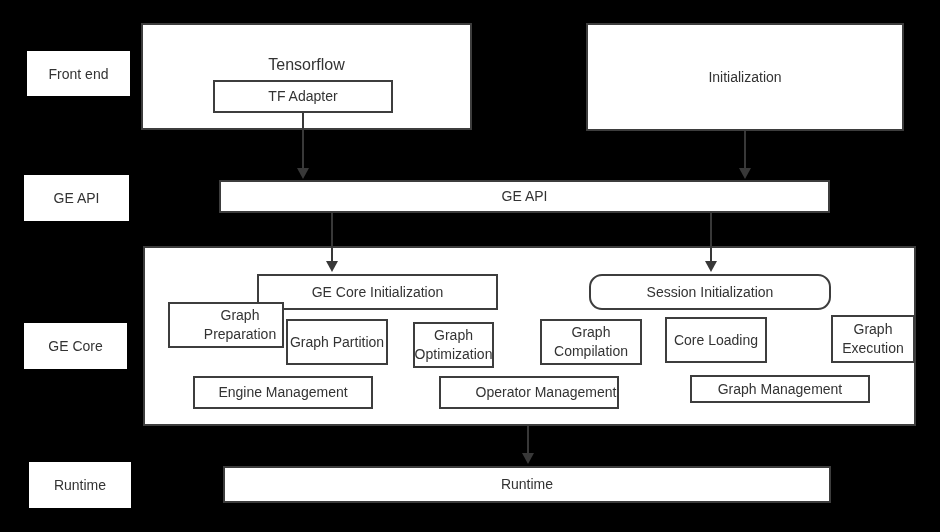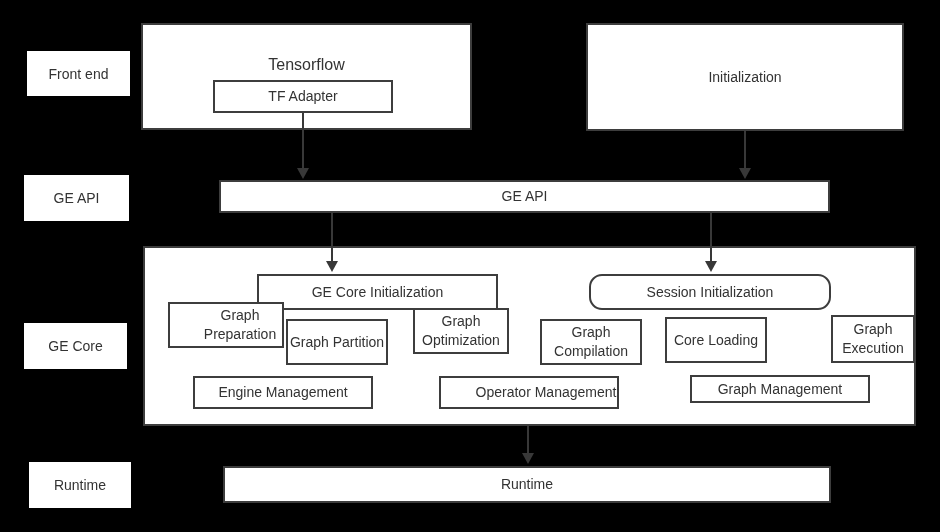--- a/index.html
+++ b/index.html
@@ -95,21 +95,21 @@
 
   <div class="box" style="left:219px; top:180px; width:611px; height:33px;">GE API</div>
 
   <div class="box frame" style="left:143px; top:246px; width:773px; height:180px;">
 
     <div class="box" style="left:67px; top:26px; width:241px; height:36px;margin-left:45px;">GE Core Initialization</div>
     <div class="box" style="left:444px; top:26px; width:242px; height:36px;border-radius:13px;">Session Initialization</div>
 
     <div class="box" style="left:23px; top:54px; width:116px; height:46px;padding-left:28px;">Graph Preparation</div>
     <div class="box" style="left:141px; top:71px; width:102px; height:46px;">Graph Partition</div>
-    <div class="box" style="left:268px; top:60px; width:96px; height:46px;">Graph Optimization</div>
+    <div class="box" style="left:268px; top:74px; width:81px; height:46px;">Graph Optimization</div>
     <div class="box" style="left:395px; top:71px; width:102px; height:46px;text-align:center;">Graph Compilation</div>
     <div class="box" style="left:520px; top:69px; width:102px; height:46px;">Core Loading</div>
     <div class="box" style="left:646px; top:67px; width:84px; height:48px;margin-left:40px;">Graph Execution</div>
 
     <div class="box" style="left:48px; top:128px; width:180px; height:33px;">Engine Management</div>
     <div class="box" style="left:294px; top:128px; width:180px; height:33px;padding-left:34px;">Operator Management</div>
     <div class="box" style="left:545px; top:127px; width:180px; height:28px;">Graph Management</div>
   </div>
 
   <div class="box" style="left:223px; top:466px; width:608px; height:37px;">Runtime</div>

